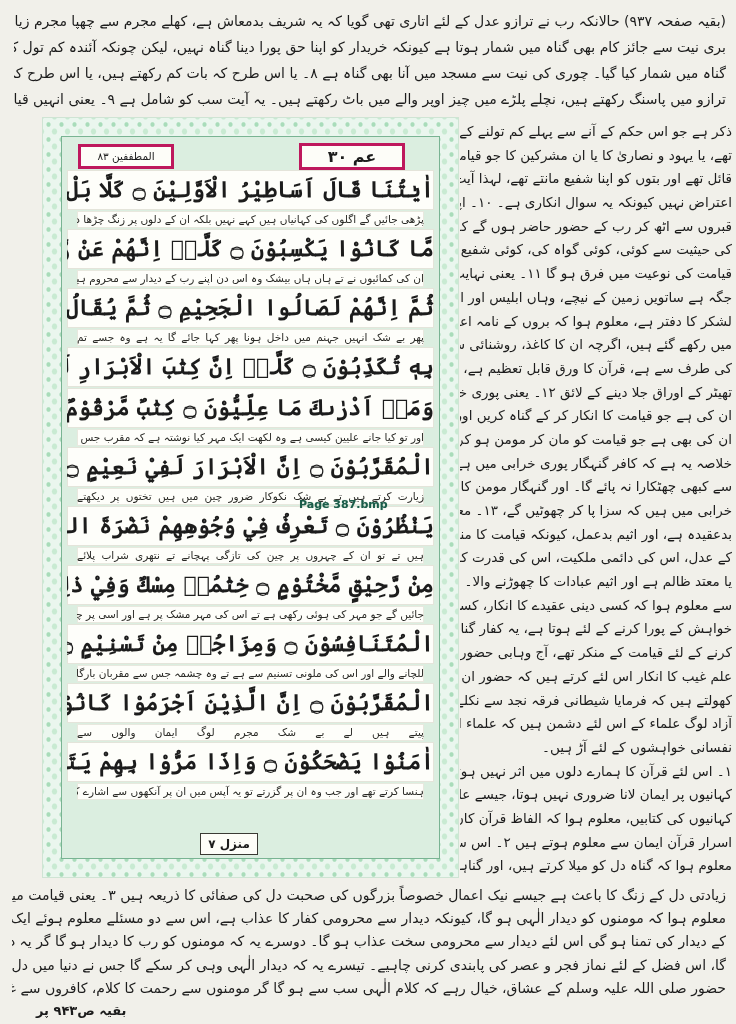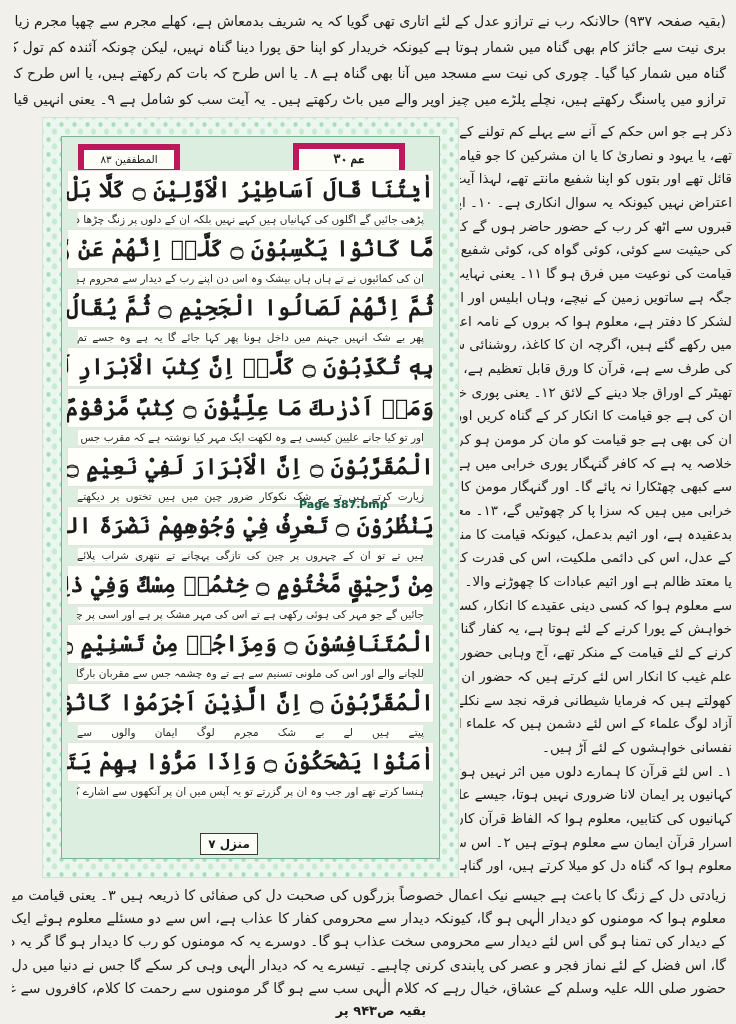--- a/index.html
+++ b/index.html
@@ -24,24 +24,24 @@
       radial-gradient(#c8ead2 2px, transparent 3.2px);
     background-size:13px 15px,13px 15px;
     background-position:0 0,6px 7px;
     box-shadow:0 0 0 1px #cfe4d4 inset;
   }
   .box-inner{
     position:absolute;inset:19px;background:#dbeee0;
     border:1px solid #79b493;
   }
   .hdr-box{
-    position:absolute;background:#fdfdf8;border:6px solid #be185d;
+    position:absolute;background:#fdfdf8;border:3px solid #be185d;
     text-align:center;overflow:hidden;white-space:nowrap;
   }
-  .hdr-juz{right:34px;top:6px;width:100px;height:21px;line-height:21px;font-size:12px;font-weight:bold;font-family:Liberation Serif, serif;}
+  .hdr-juz{right:34px;top:6px;width:100px;height:21px;line-height:21px;font-size:16px;font-weight:bold;}
   .hdr-page{left:152px;top:4px;width:62px;height:25px;line-height:25px;font-size:19px;font-weight:bold;border:none;background:transparent;margin-top:35px;}
   .hdr-surah{left:16px;top:7px;width:90px;height:19px;line-height:19px;font-size:10.5px;}
   .verses{position:absolute;top:32px;left:3px;right:3px;bottom:30px;overflow:hidden;}
   .a-line{
     height:40px;line-height:38px;font-size:22px;font-weight:bold;
     font-family:"DejaVu Serif",serif;
     background:#fefefa;margin:1px 2px 0 2px;
     text-align:justify;text-align-last:justify;overflow:hidden;white-space:nowrap;
     box-shadow:0 0 0 1px #e4e4da inset;
   }
@@ -64,21 +64,21 @@
   }
   .rc-line.end{text-align-last:right;padding-left:48px;}
   
   .bottom-block{position:absolute;top:884px;right:10px;left:12px;}
   .b-line{
     height:23.2px;line-height:23.2px;font-size:14px;
     text-align:justify;text-align-last:justify;overflow:hidden;white-space:nowrap;
   }
   .b-note{
     height:22px;line-height:22px;font-size:13px;font-weight:bold;
-    text-align:center;padding-left:24px;
+    text-align:left;padding-left:24px;
   }
   
   .watermark{
     position:absolute;left:299px;top:498px;direction:ltr;
     font-family:"DejaVu Sans",sans-serif;font-size:11px;font-weight:bold;
     color:#1b5c49;text-shadow:0 0 1px #9ec8b4;
   }
 </style>
 </head>
 <body>

